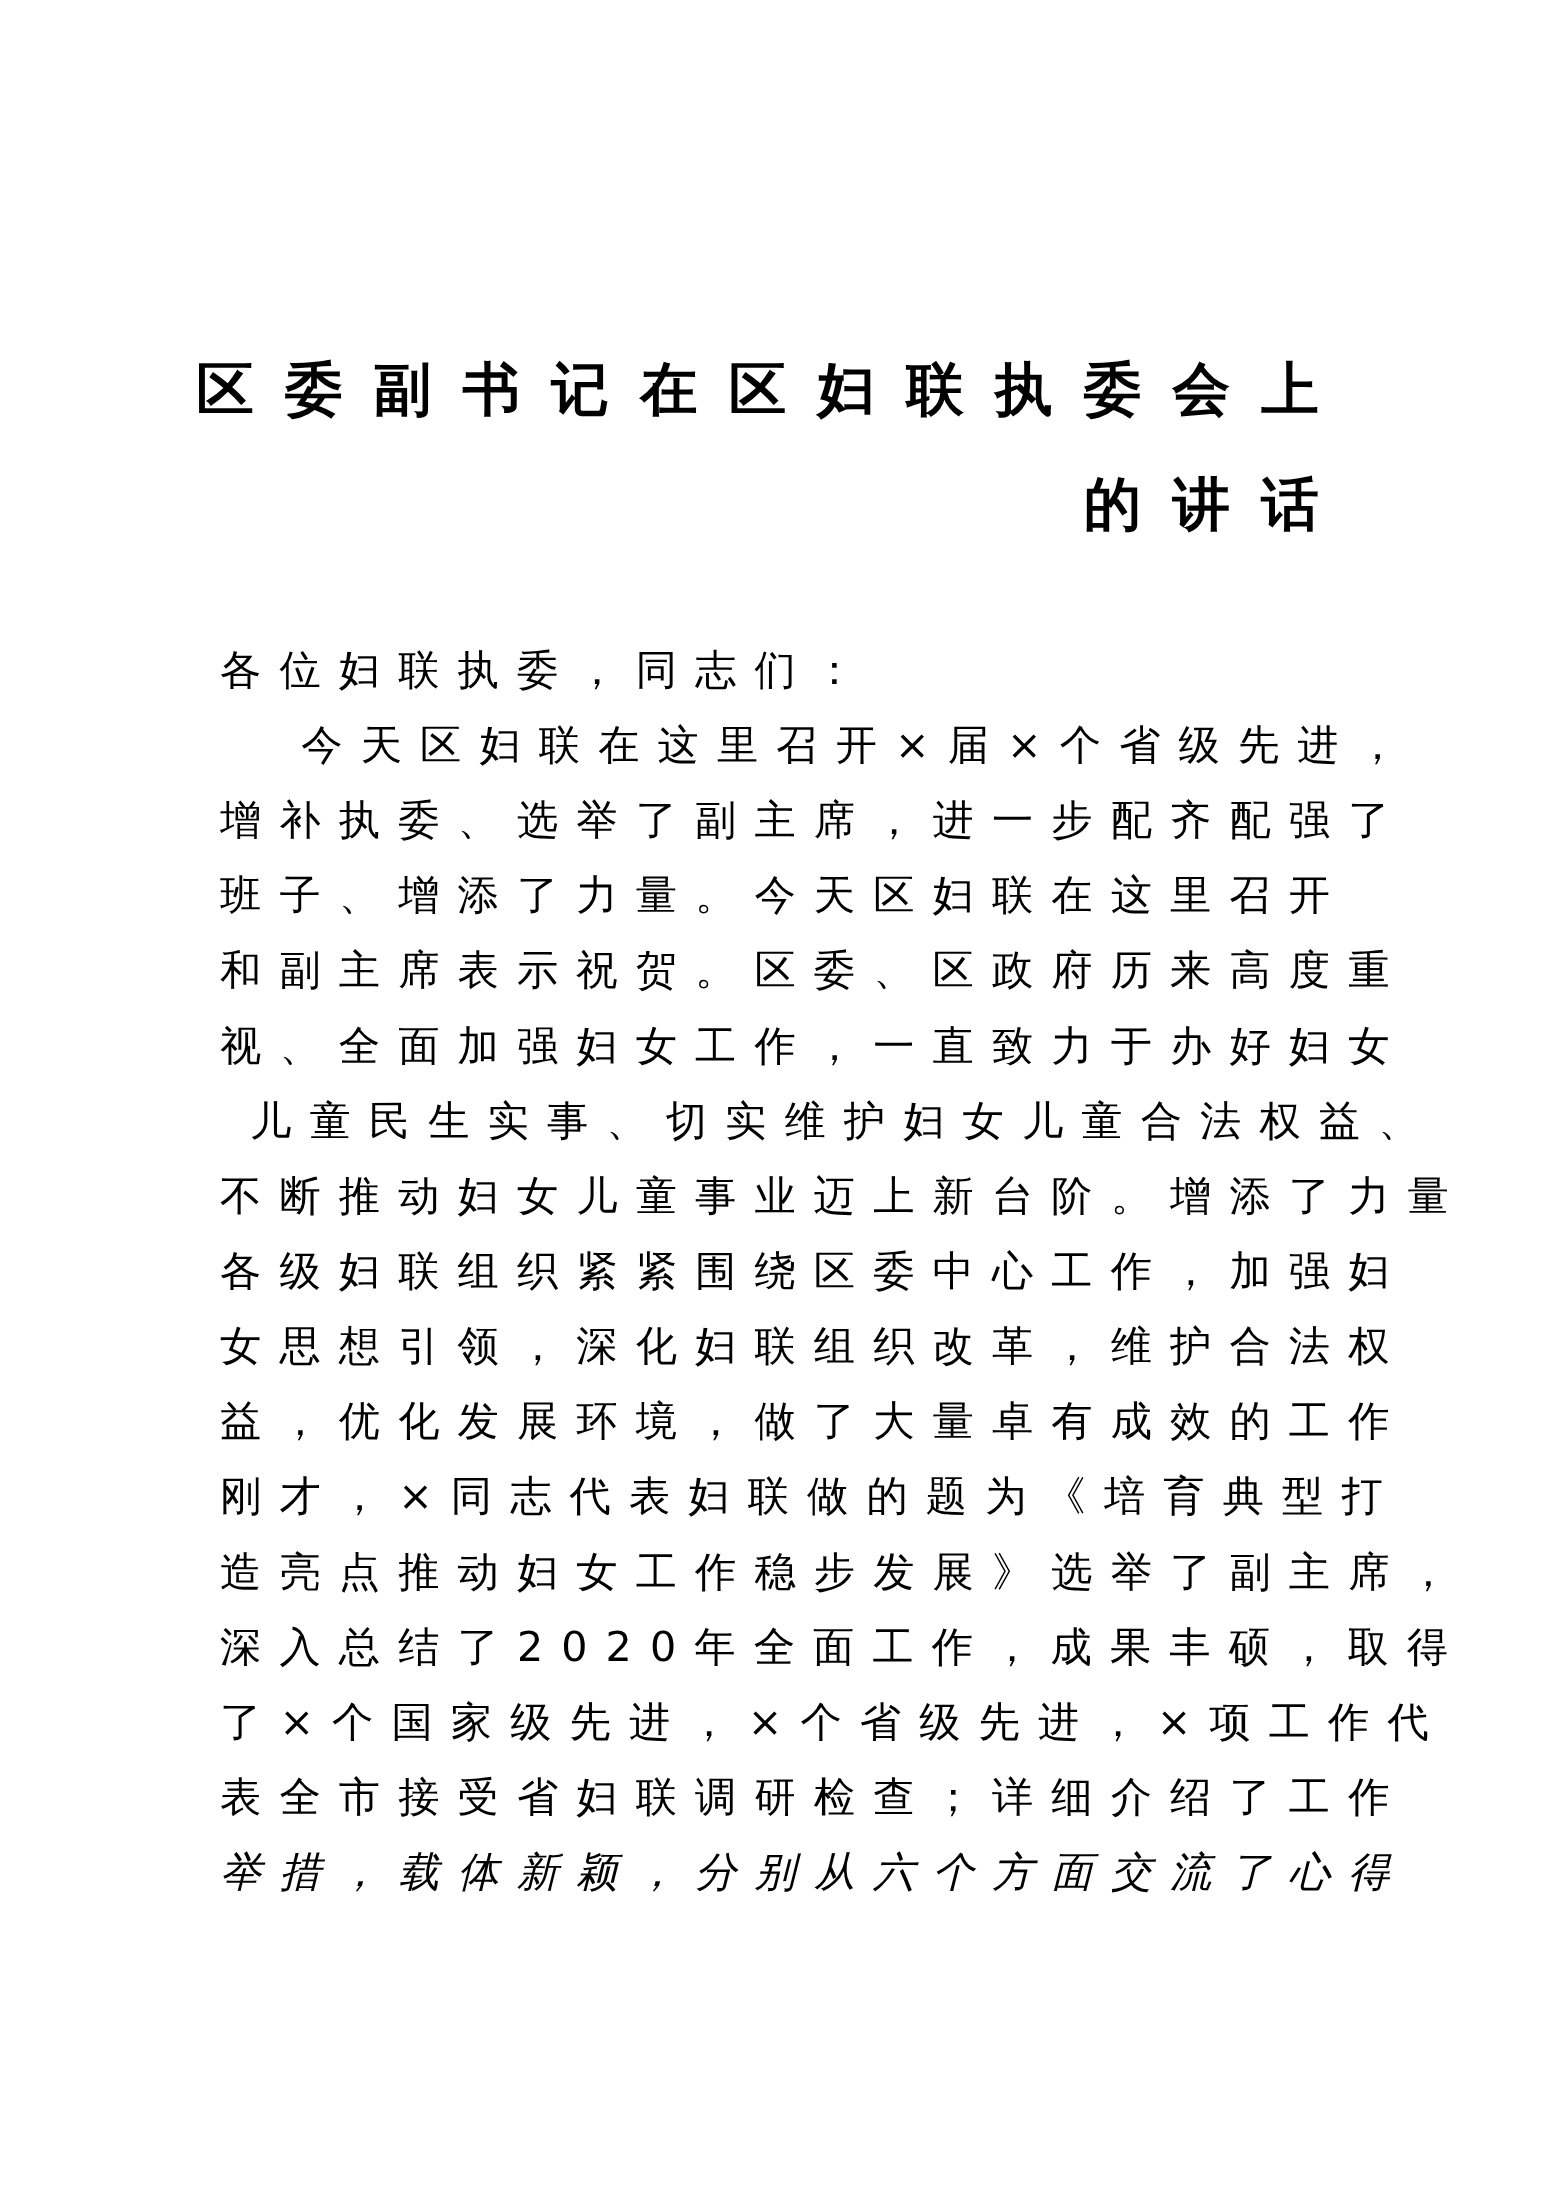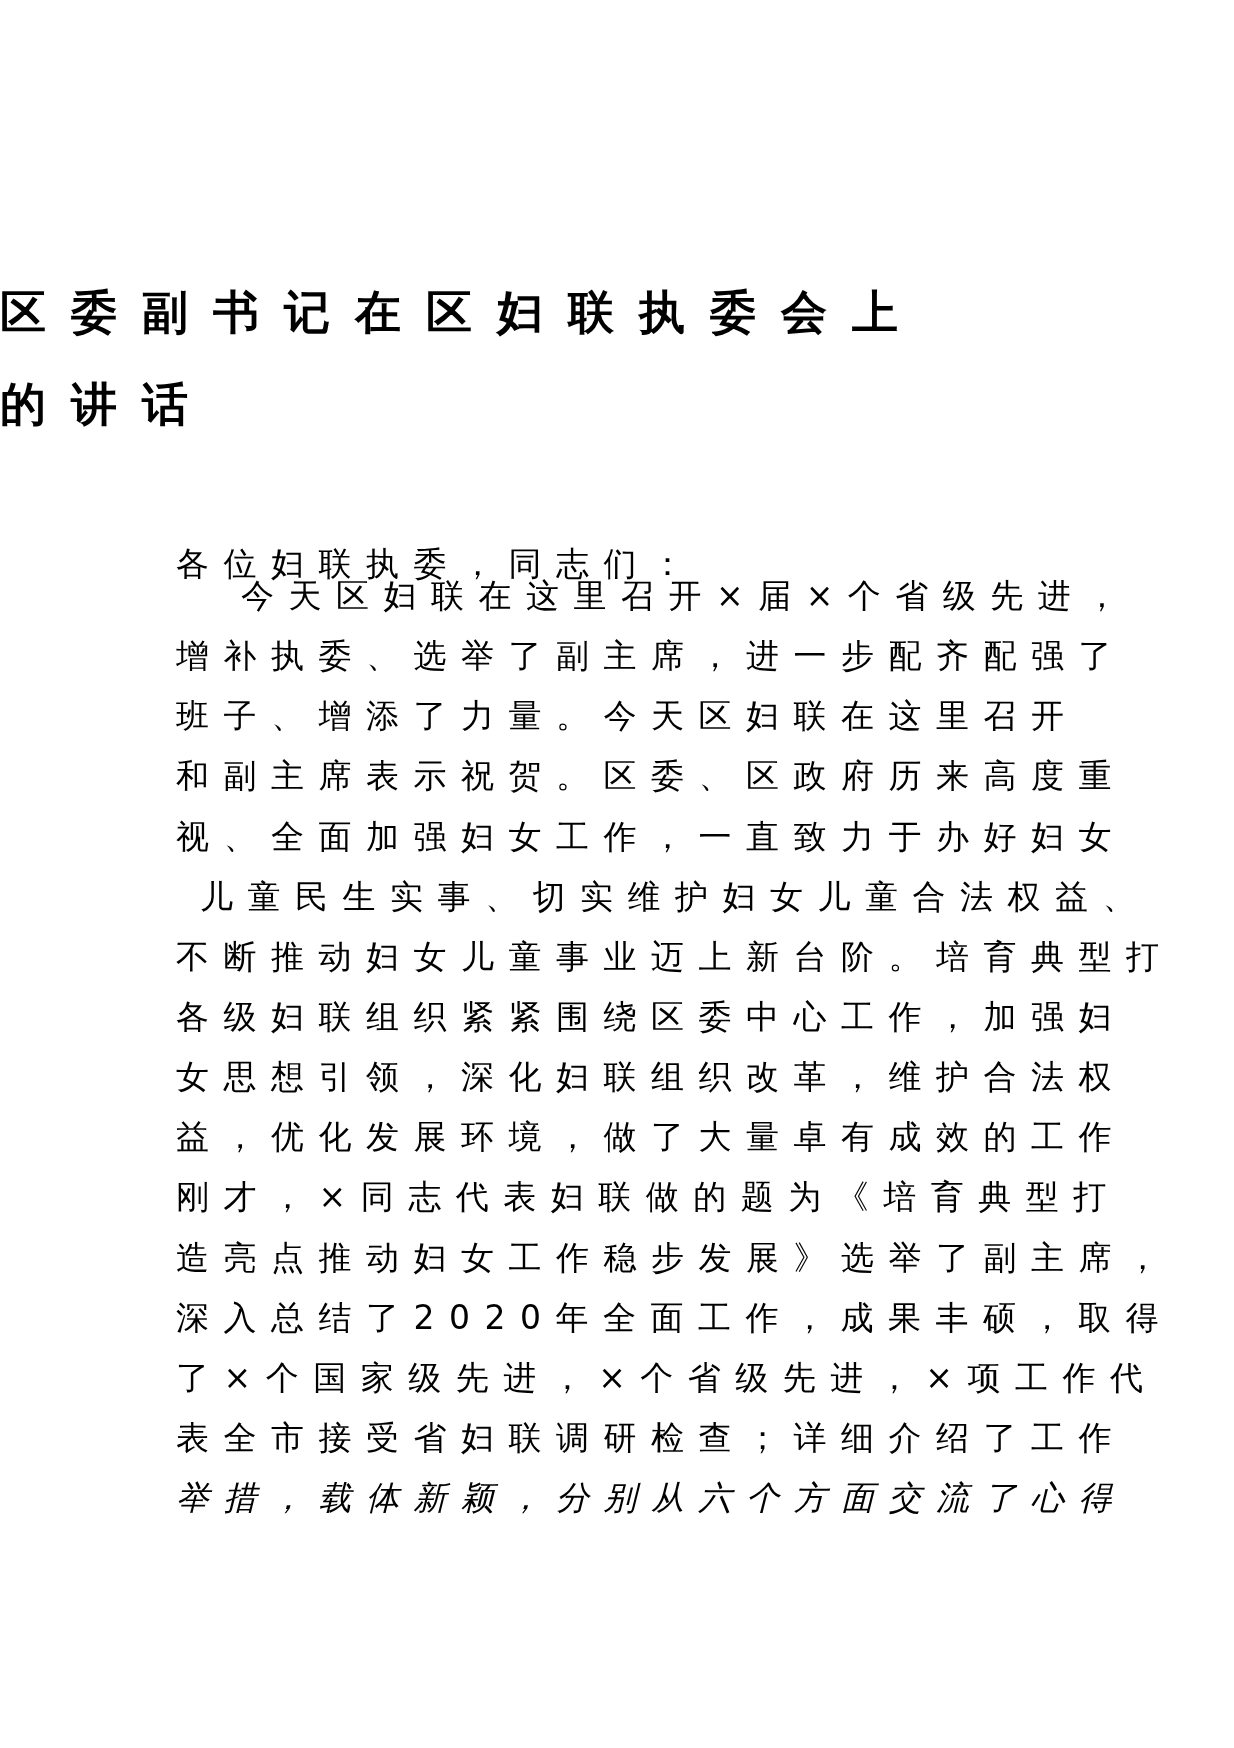--- a/index.html
+++ b/index.html
@@ -18,22 +18,22 @@
       position: absolute;
       left: 0; top: 0;
       width: 1234px;
       height: 1748px;
       background: #ffffff;
     }
     .title-line {
       position: absolute;
       left: 0;
       width: 1080px;
-      text-align: left;
-      font-family: Liberation Sans, sans-serif;
+      text-align: right;
+      font-family: Liberation Serif, serif;
       font-weight: bold;
       font-size: 46px;
       letter-spacing: 25px;
       line-height: 60px;
       white-space: nowrap;
     }
     .title-line.l1 { top: 282px; }
     .title-line.l2 { top: 374px; }
 
     .body-line {
@@ -45,21 +45,20 @@
       line-height: 44px;
       letter-spacing: 14.5px;
       white-space: nowrap;
       text-align: justify;
       text-align-last: justify;
     }
     .body-line.short {
       text-align: center;
       text-align-last: left;
       width: auto;
-      margin-top: 28px;
     }
     .body-line.indent {
       left: 241px;
       width: 835px;
     }
   </style>
 </head>
 <body>
 
 <div class="page">
@@ -68,21 +67,21 @@
   <div class="title-line l2">的讲话</div>
 
   <div class="body-line short" style="top:514px;">各位妇联执委，同志们：</div>
 
   <div class="body-line indent" style="top:574px;">今天区妇联在这里召开×届×个省级先进，</div>
   <div class="body-line" style="top:634px;">增补执委、选举了副主席，进一步配齐配强了</div>
   <div class="body-line" style="top:694px;">班子、增添了力量。今天区妇联在这里召开</div>
   <div class="body-line" style="top:754px;">和副主席表示祝贺。区委、区政府历来高度重</div>
   <div class="body-line" style="top:815px;">视、全面加强妇女工作，一直致力于办好妇女</div>
   <div class="body-line" style="top:875px;margin-left:24px;">儿童民生实事、切实维护妇女儿童合法权益、</div>
-  <div class="body-line" style="top:935px;">不断推动妇女儿童事业迈上新台阶。培育典型打</div>
+  <div class="body-line" style="top:935px;">不断推动妇女儿童事业迈上新台阶。增添了力量</div>
   <div class="body-line" style="top:995px;">各级妇联组织紧紧围绕区委中心工作，加强妇</div>
   <div class="body-line" style="top:1055px;">女思想引领，深化妇联组织改革，维护合法权</div>
   <div class="body-line" style="top:1115px;">益，优化发展环境，做了大量卓有成效的工作</div>
   <div class="body-line" style="top:1175px;">刚才，×同志代表妇联做的题为《培育典型打</div>
   <div class="body-line" style="top:1236px;">造亮点推动妇女工作稳步发展》选举了副主席，</div>
   <div class="body-line" style="top:1296px;">深入总结了2020年全面工作，成果丰硕，取得</div>
   <div class="body-line" style="top:1356px;">了×个国家级先进，×个省级先进，×项工作代</div>
   <div class="body-line" style="top:1416px;">表全市接受省妇联调研检查；详细介绍了工作</div>
   <div class="body-line" style="top:1476px;font-style:italic;">举措，载体新颖，分别从六个方面交流了心得</div>
 

